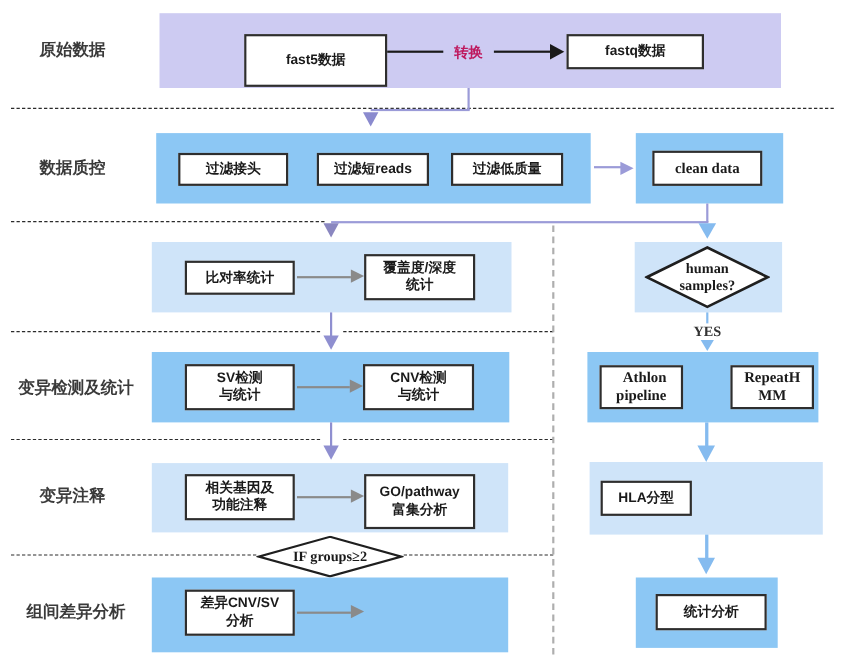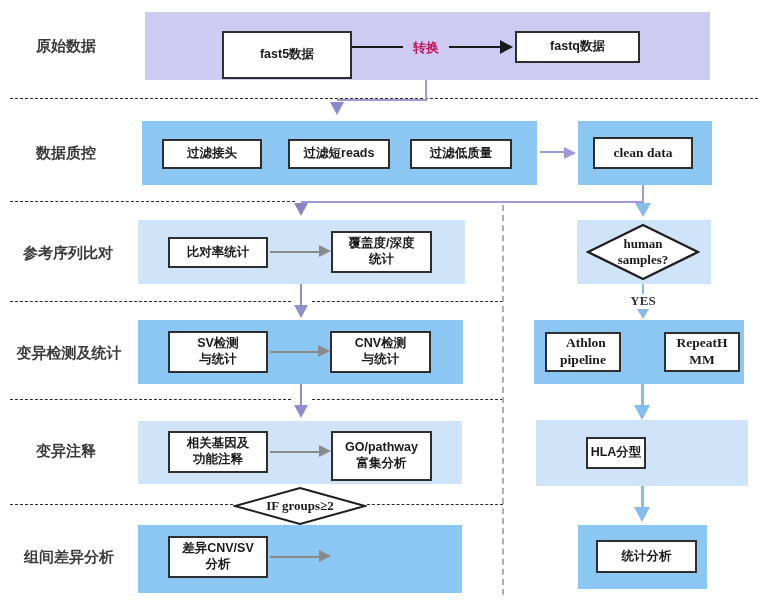--- a/index.html
+++ b/index.html
@@ -56,21 +56,20 @@
   <div class="dash" style="left:10px;top:301px;width:281px;"></div>
   <div class="dash" style="left:312px;top:301px;width:191px;"></div>
   <div class="dash" style="left:10px;top:399px;width:281px;"></div>
   <div class="dash" style="left:312px;top:399px;width:191px;"></div>
   <div class="dash" style="left:10px;top:504px;width:223px;"></div>
   <div class="dash" style="left:367px;top:504px;width:136px;"></div>
   <div class="vdash" style="left:502px;top:205px;height:390px;"></div>
 
   <div class="rowlabel" style="left:10px;top:37px;width:112px;">原始数据</div>
   <div class="rowlabel" style="left:10px;top:144px;width:112px;">数据质控</div>
-  <div class="rowlabel" style="left:8px;top:244px;width:120px;">参考序列比对</div>
   <div class="rowlabel" style="left:6px;top:344px;width:126px;">变异检测及统计</div>
   <div class="rowlabel" style="left:10px;top:442px;width:112px;">变异注释</div>
   <div class="rowlabel" style="left:6px;top:548px;width:126px;">组间差异分析</div>
 
   <div class="node" style="left:222px;top:31px;width:130px;height:48px;">fast5数据</div>
   <div class="hl" style="left:352px;top:46px;width:150px;border-top-width:2px;border-top-color:#1a1a1a;"></div>
   <div class="tri-r" style="left:500px;top:40px;border-top-width:7px;border-bottom-width:7px;border-left:13px solid #1a1a1a;"></div>
   <div class="convlabel" style="left:403px;top:39px;width:46px;">转换</div>
   <div class="node" style="left:515px;top:31px;width:125px;height:32px;">fastq数据</div>
 
@@ -125,21 +124,21 @@
 
   <div class="vl" style="left:300px;top:384px;height:22px;border-left-width:2px;border-left-color:#8f8fd0;"></div>
   <div class="tri-d" style="left:294px;top:405px;border-top:13px solid #8f8fd0;"></div>
   <div class="node" style="left:168px;top:431px;width:100px;height:42px;">相关基因及
 功能注释</div>
   <div class="hl" style="left:270px;top:451px;width:49px;border-top-width:2px;border-top-color:#8a8a8a;"></div>
   <div class="tri-r" style="left:319px;top:445px;border-left:12px solid #8a8a8a;"></div>
   <div class="node" style="left:331px;top:431px;width:101px;height:50px;">GO/pathway
 富集分析</div>
 
-  <div class="node" style="left:546px;top:437px;width:60px;height:32px;margin-left:40px;">HLA分型</div>
+  <div class="node" style="left:546px;top:437px;width:83px;height:32px;">HLA分型</div>
   <div class="vl" style="left:641px;top:486px;height:22px;border-left-width:3px;border-left-color:#85bbef;"></div>
   <div class="tri-d" style="left:634px;top:507px;border-left-width:8px;border-right-width:8px;border-top:15px solid #85bbef;"></div>
 
   <div class="diamond" style="left:233px;top:487px;width:134px;height:38px;">
     <svg width="134" height="38" viewBox="0 0 134 38">
         <polygon points="67,1 132,19 67,37 2,19" fill="#ffffff" stroke="#1f1f1f" stroke-width="2"></polygon>
       </svg>
     <div class="dtext">IF groups≥2</div>
   </div>
 

